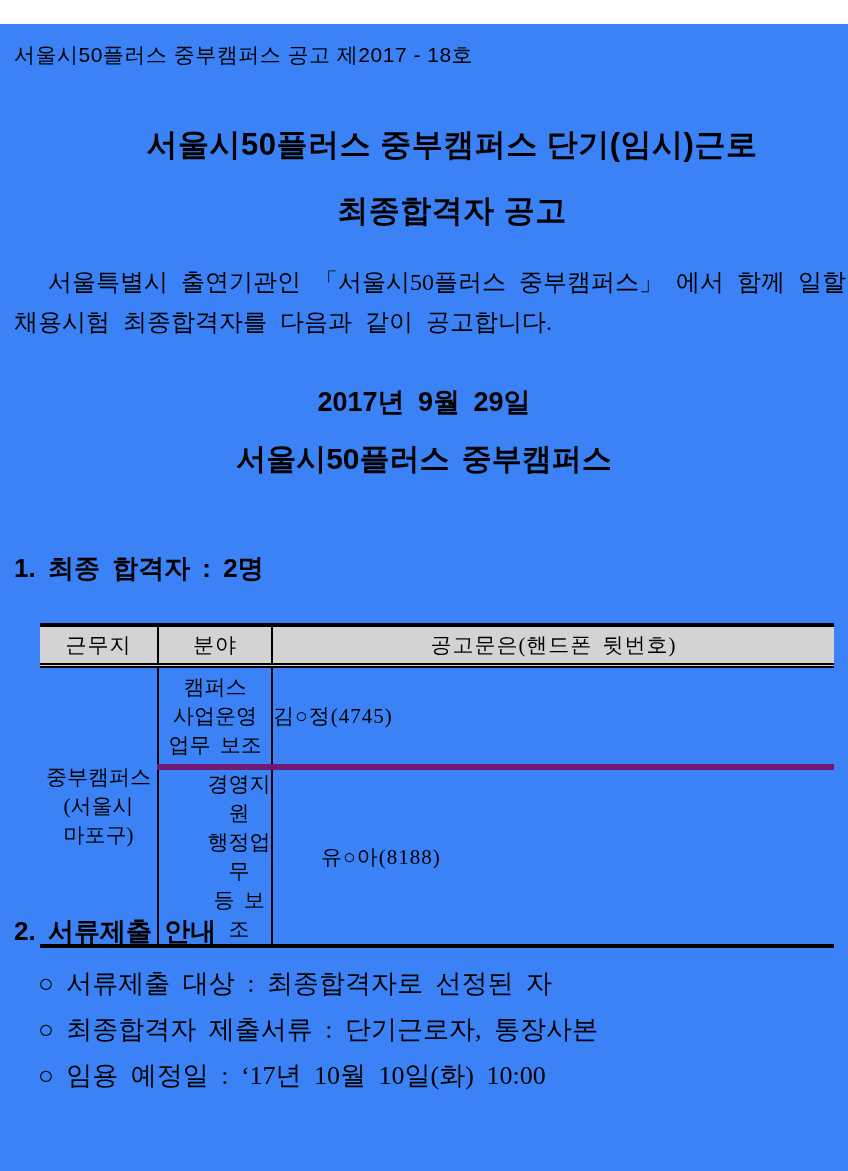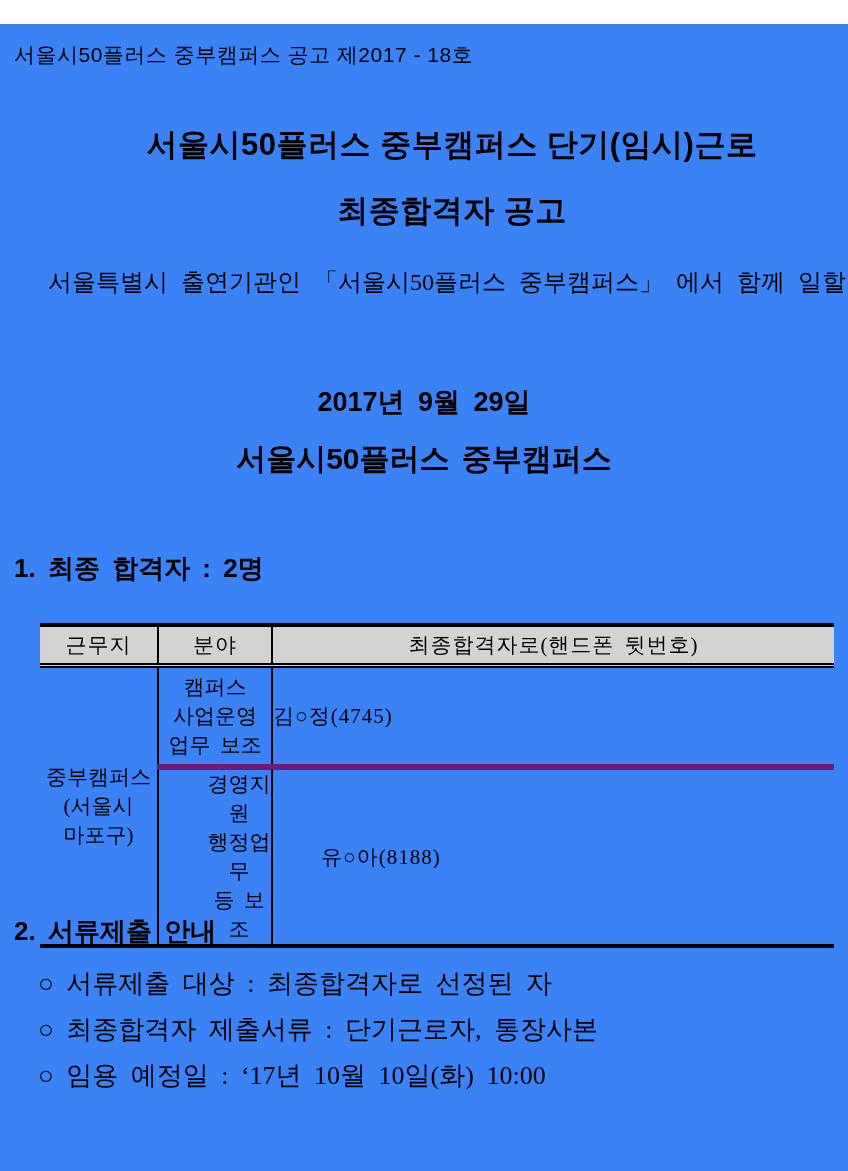--- a/index.html
+++ b/index.html
@@ -173,39 +173,40 @@
 
   <div class="doc-number">서울시50플러스 중부캠퍼스 공고 제2017 - 18호</div>
 
   <div class="title-block">
     <div class="title-line1">서울시50플러스 중부캠퍼스 단기(임시)근로</div>
     <div class="title-line2">최종합격자 공고</div>
   </div>
 
   <div class="intro">
     <div class="intro-line1">서울특별시 출연기관인 「서울시50플러스 중부캠퍼스」 에서 함께 일할 단기근로자</div>
+    <div class="intro-line2">채용시험 최종합격자를 다음과 같이 공고합니다.</div>
   </div>
 
   <div class="date-line">2017년 9월 29일</div>
 
   <div class="org-line">서울시50플러스 중부캠퍼스</div>
 
   <div class="section-heading sec1">1. 최종 합격자 : 2명</div>
 
   <table class="result-table">
     <colgroup>
       <col class="c1">
         <col class="c2">
         <col class="c3">
     </colgroup>
     <thead>
       <tr>
         <th>근무지</th>
         <th class="mid">분야</th>
-        <th>최종합격자로(핸드폰 뒷번호)</th>
+        <th>공고문은(핸드폰 뒷번호)</th>
       </tr>
     </thead>
     <tbody>
       <tr class="row1">
         <td class="cell-workplace" rowspan="2">중부캠퍼스
 (서울시
 마포구)</td>
         <td class="cell-field mid rb">캠퍼스
 사업운영
 업무 보조</td>

